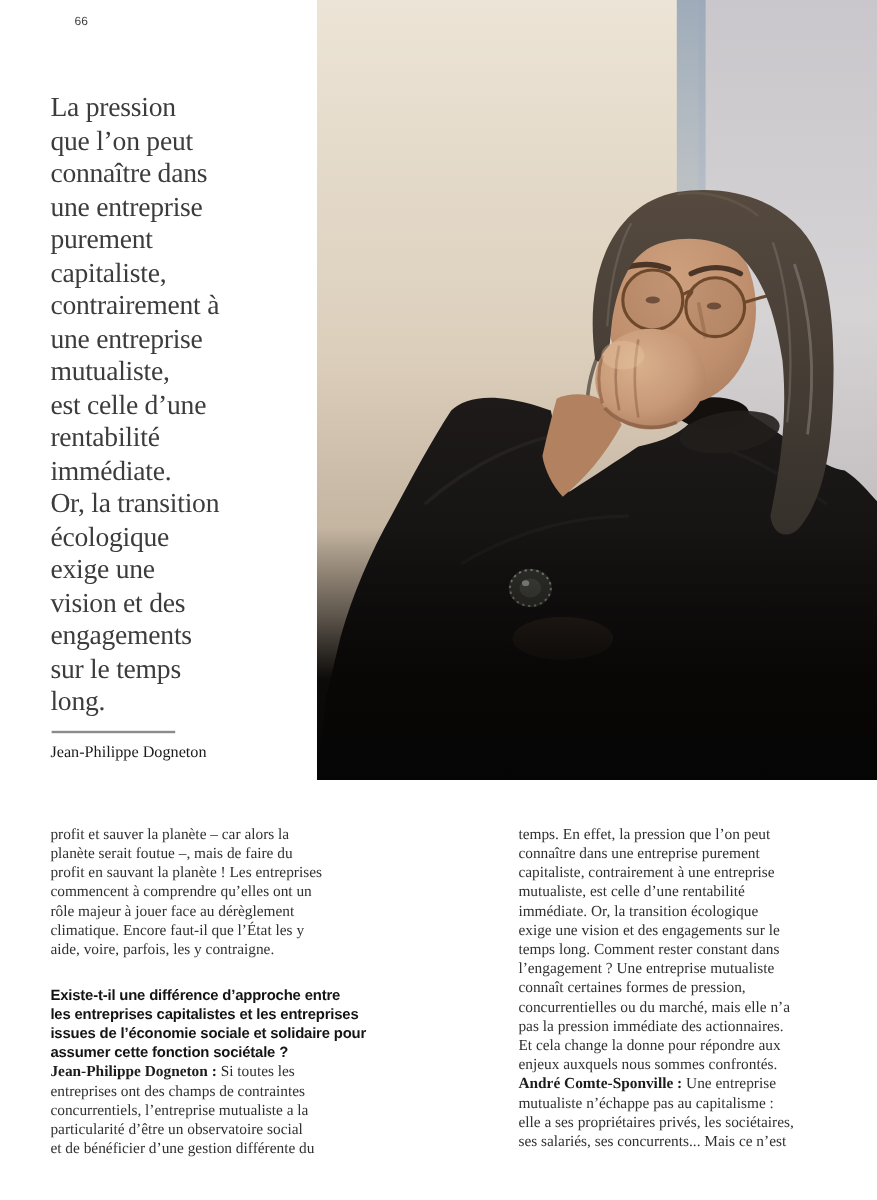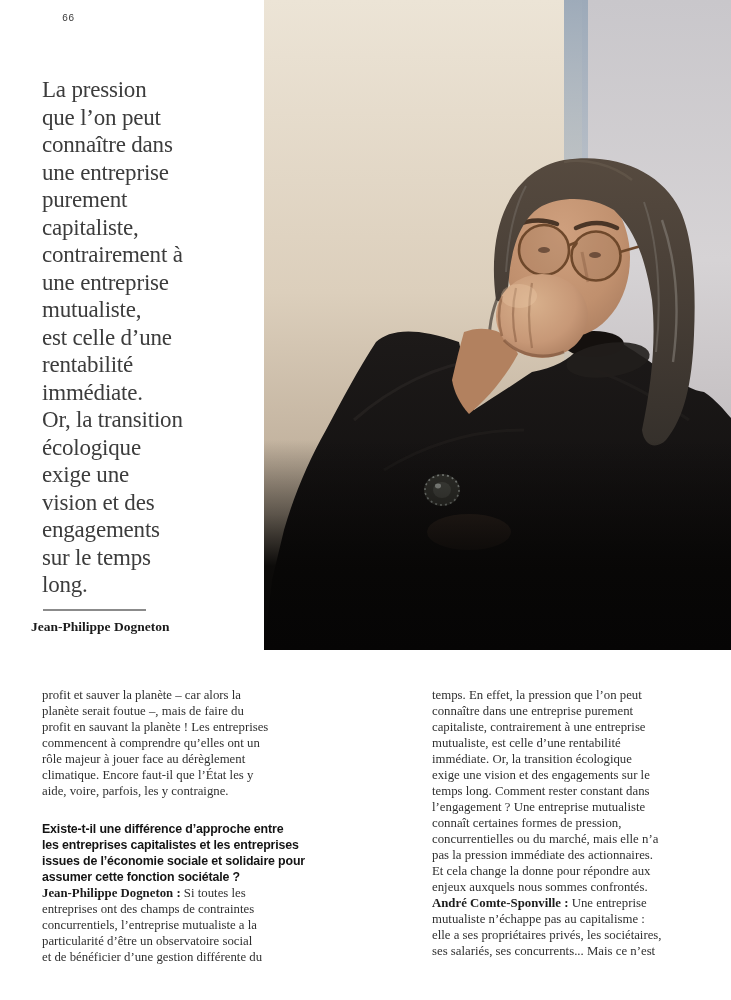--- a/index.html
+++ b/index.html
@@ -2,35 +2,35 @@
 <html><head>
 <meta charset="utf-8">
 <style>
   html,body{margin:0;padding:0;background:#ffffff;}
   .page{
     position:relative;width:731px;height:1000px;background:#ffffff;
     overflow:hidden;font-family:"Liberation Serif",serif;
   }
   .page-number{
     position:absolute;left:40px;top:13px;
-    font-family:Liberation Mono, monospace;font-size:10px;color:#3d3d3d;
+    font-family:Liberation Sans, sans-serif;font-size:10px;color:#3d3d3d;
     letter-spacing:0.2px;
     padding-left:22px;
   }
   .pull-quote{
     position:absolute;left:42px;top:76px;width:228px;
     font-family:"Liberation Serif",serif;font-size:23px;line-height:27.5px;
     color:#3c3c3c;white-space:pre-line;letter-spacing:-0.2px;
   }
   .quote-rule{
     position:absolute;left:43px;top:609px;width:103px;height:2px;background:#8b8b8b;
   }
   .quote-attribution{
-    position:absolute;left:31px;top:619px;
-    font-family:"Liberation Serif",serif;font-weight:bold;font-size:13.5px;color:#1b1b1b;
+    position:absolute;left:42px;top:619px;
+    font-family:"Liberation Serif",serif;font-weight:normal;font-size:13.5px;color:#1b1b1b;
   }
   .photo{
     position:absolute;left:264px;top:0;width:467px;height:650px;overflow:hidden;
   }
   .photo svg{display:block;}
   .col{
     position:absolute;top:687px;width:298px;
     font-family:"Liberation Serif",serif;font-size:12.8px;line-height:16px;
     color:#303030;
   }

